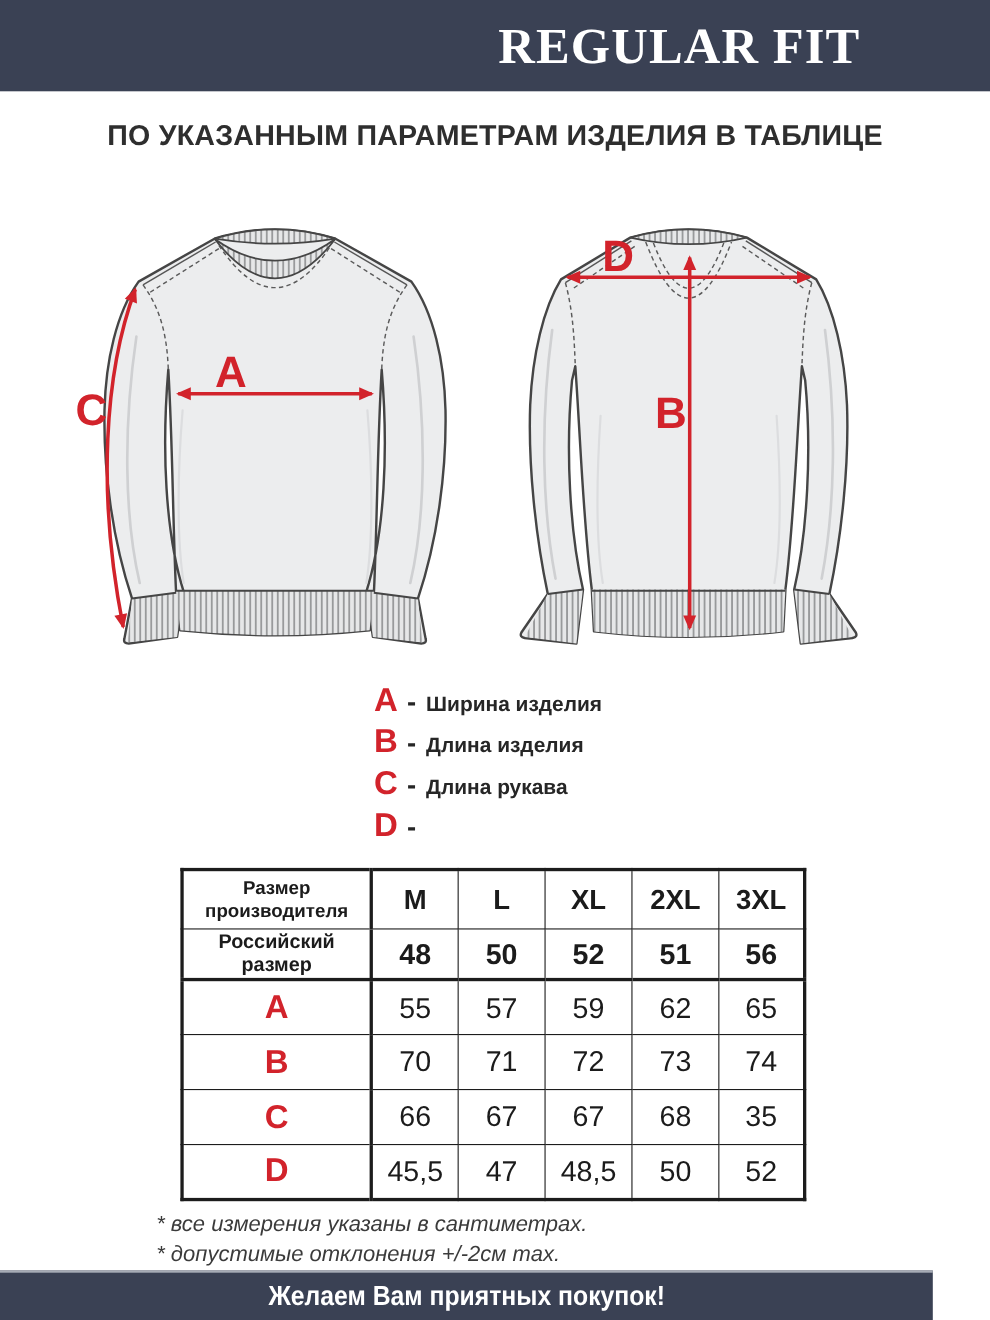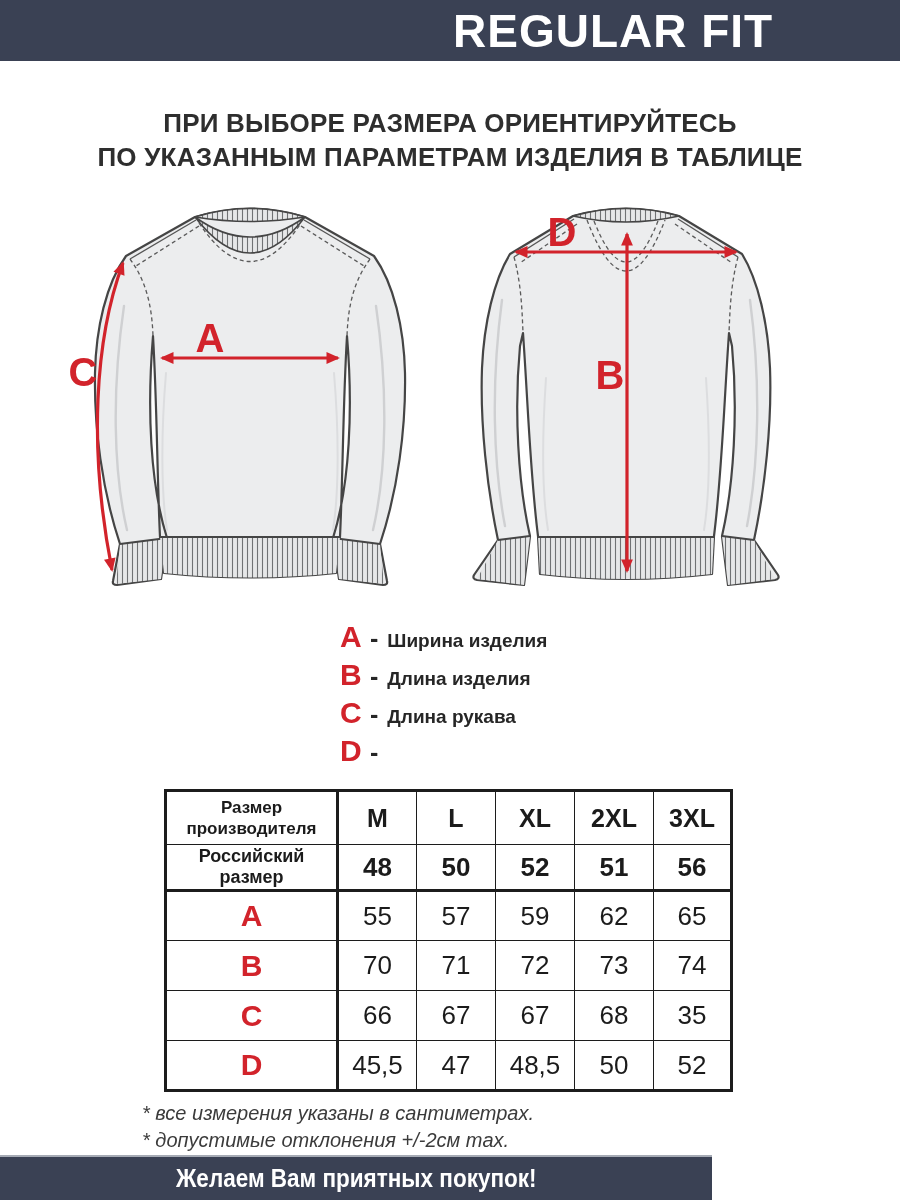--- a/index.html
+++ b/index.html
@@ -3,22 +3,23 @@
 <meta charset="utf-8">
 <style>
   html,body{margin:0;padding:0;background:#fff;}
   .page{
     position:relative;width:900px;height:1200px;margin:0 auto;
     background:#ffffff;overflow:hidden;
     font-family:"Liberation Sans",sans-serif;color:#262626;
   }
   
   .top-bar{
-    position:absolute;left:0;top:0;width:900px;height:61px;
+    position:absolute;left:0;top:0;width:900px;height:83px;
     background:var(--navy,#3a4154);
+    font-family:Liberation Serif, serif;
   }
   .top-title{
     position:absolute;left:453px;top:50%;transform:translateY(-50%);
     color:#ffffff;font-size:46px;font-weight:bold;letter-spacing:1px;white-space:nowrap;
   }
   
   .intro{
     position:absolute;left:0;top:106px;width:900px;text-align:center;
     font-size:26px;font-weight:bold;line-height:34px;color:#2e2e2e;letter-spacing:0.2px;
   }
@@ -63,40 +64,39 @@
   .rus-val{font-size:26px;font-weight:bold;}
   .meas-key{font-size:30px;font-weight:bold;color:var(--red,#d2232b) !important;}
   .meas-val{font-size:26px;font-weight:normal;}
   
   .footnotes{
     position:absolute;left:142px;top:1100px;
     font-size:20px;font-style:italic;line-height:27px;color:#3b3b3b;
   }
   
   .bottom-bar{
-    position:absolute;left:0;top:1155px;width:712px;height:45px;
+    position:absolute;left:0;top:1155px;width:848px;height:45px;
     background:var(--navy,#3a4154);border-top:2px solid #a6abb5;box-sizing:border-box;
     display:flex;align-items:center;justify-content:center;
   }
   .bottom-text{
     color:#ffffff;font-size:25px;font-weight:bold;white-space:nowrap;
     transform:scaleX(0.9);
   }
 </style>
 </head>
 <body>
 
 <div class="page">
 
   <div class="top-bar">
     <div class="top-title">REGULAR FIT</div>
   </div>
 
   <div class="intro">
-    <div>ПРИ ВЫБОРЕ РАЗМЕРА ОРИЕНТИРУЙТЕСЬ</div>
     <div>ПО УКАЗАННЫМ ПАРАМЕТРАМ ИЗДЕЛИЯ В ТАБЛИЦЕ</div>
   </div>
 
   <svg class="svg-front" width="400" height="420" viewBox="0 0 400 420">
     <defs>
       <pattern id="ribF" width="5" height="8" patternUnits="userSpaceOnUse">
         <rect width="5" height="8" fill="#e6e7e8"></rect>
         <path d="M2.5,0 V8" stroke="#707274" stroke-width="1.1"></path>
       </pattern>
       <marker id="arrF" viewBox="0 0 10 10" refX="8.6" refY="5" markerWidth="15" markerHeight="14" markerUnits="userSpaceOnUse" orient="auto-start-reverse">

